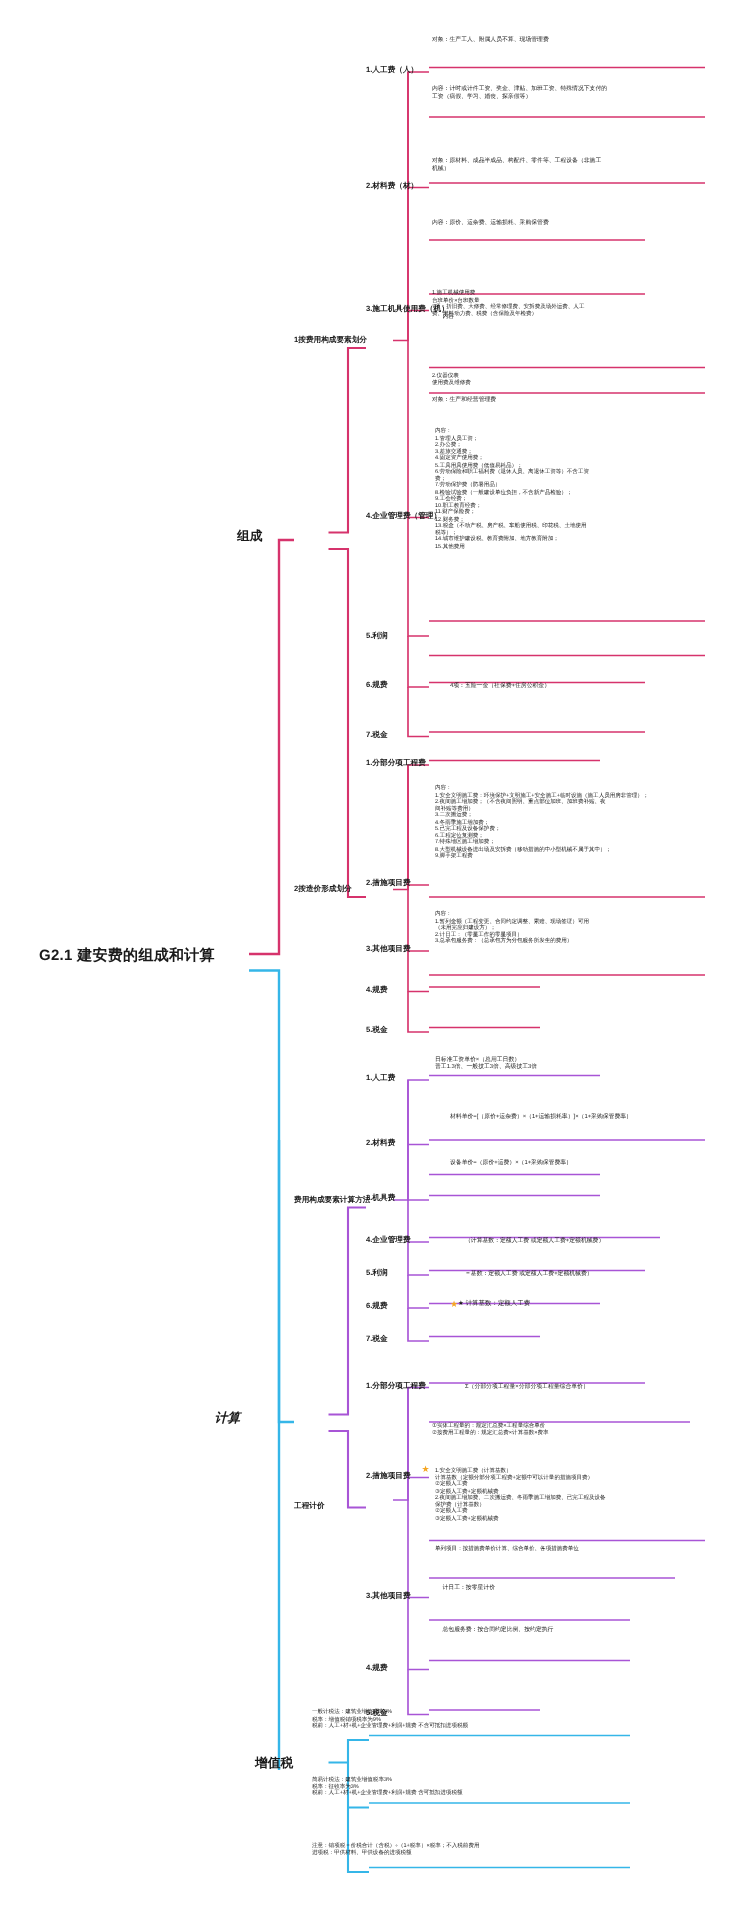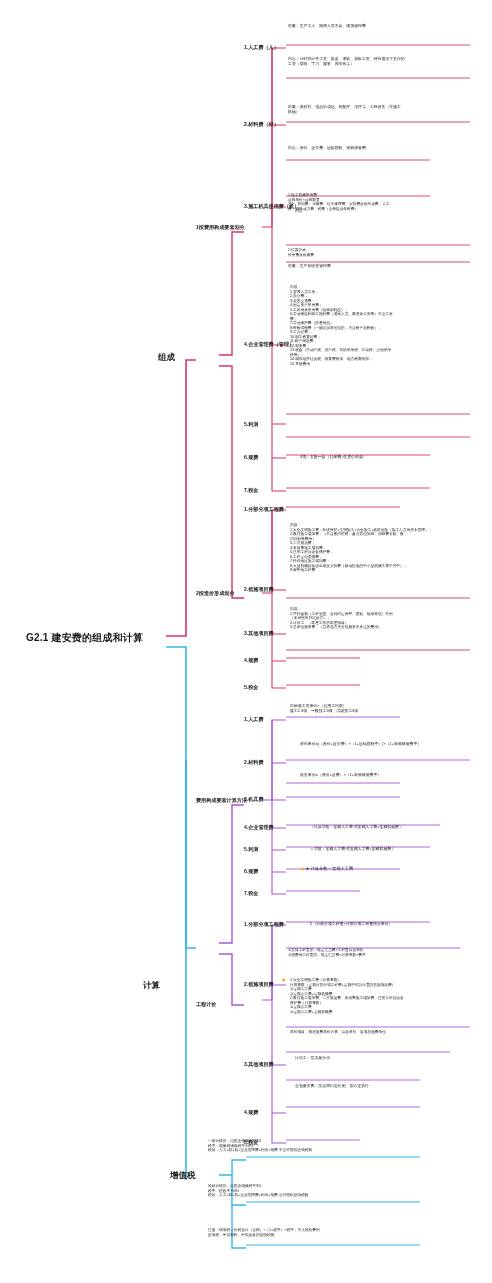--- a/index.html
+++ b/index.html
@@ -99,21 +99,21 @@
     <path d="M232 1175 L232 1205 L246 1205" fill="none" stroke="#35b6e8" stroke-width="1.4"></path>
     <path d="M232 1205 L232 1248 L246 1248" fill="none" stroke="#35b6e8" stroke-width="1.4"></path>
     <path d="M246 1157 L420 1157" stroke="#35b6e8" stroke-width="1" fill="none"></path>
     <path d="M246 1202 L420 1202" stroke="#35b6e8" stroke-width="1" fill="none"></path>
     <path d="M246 1245 L420 1245" stroke="#35b6e8" stroke-width="1" fill="none"></path>
   </svg>
 
   <div class="node root" style="left:26px;top:632px;">G2.1 建安费的组成和计算</div>
 
   <div class="node l1" style="left:143px;top:352px;margin-left:15px;">组成</div>
-  <div class="node l1" style="left:143px;top:980px;">计算</div>
+  <div class="node l1" style="left:143px;top:940px;font-style:italic;">计算</div>
   <div class="node l1" style="left:170px;top:1170px;">增值税</div>
 
   <div class="node l2" style="left:196px;top:224px;">1按费用构成要素划分</div>
 
   <div class="node l2" style="left:244px;top:44px;">1.人工费（人）</div>
   <div class="node l4" style="left:288px;top:24px;">对象：生产工人、附属人员不算、现场管理费</div>
   <div class="node l4" style="left:288px;top:57px;">内容：计时或计件工资、奖金、津贴、加班工资、特殊情况下支付的
 工资（病假、学习、婚丧、探亲假等）</div>
 
   <div class="node l2" style="left:244px;top:121px;">2.材料费（材）</div>

